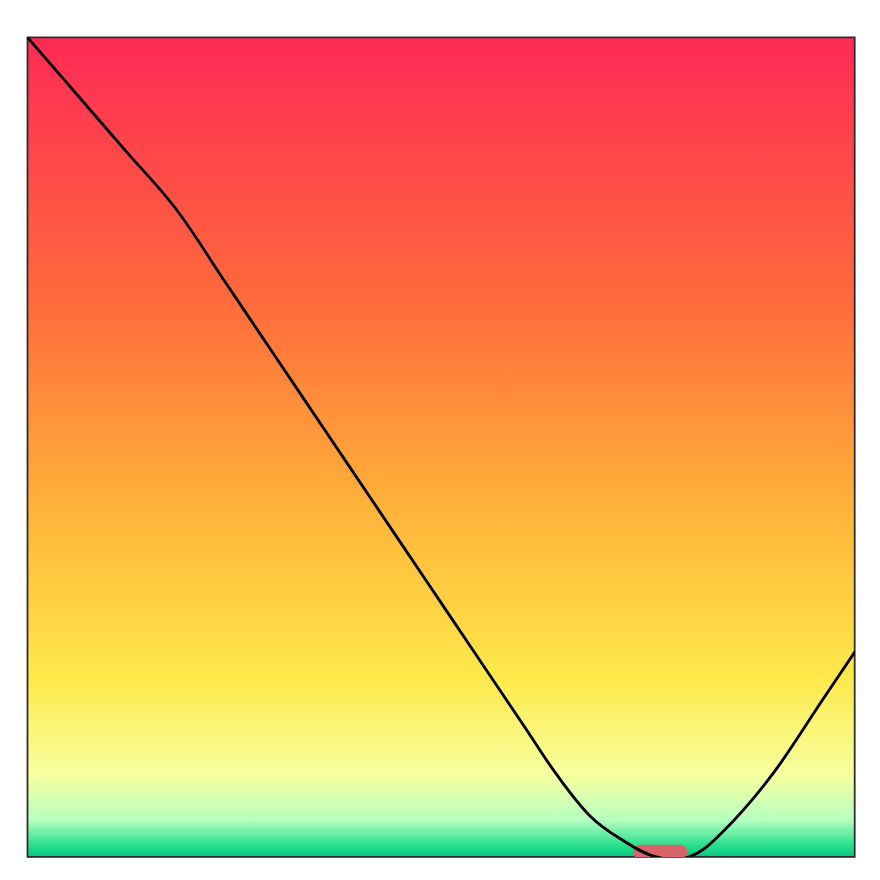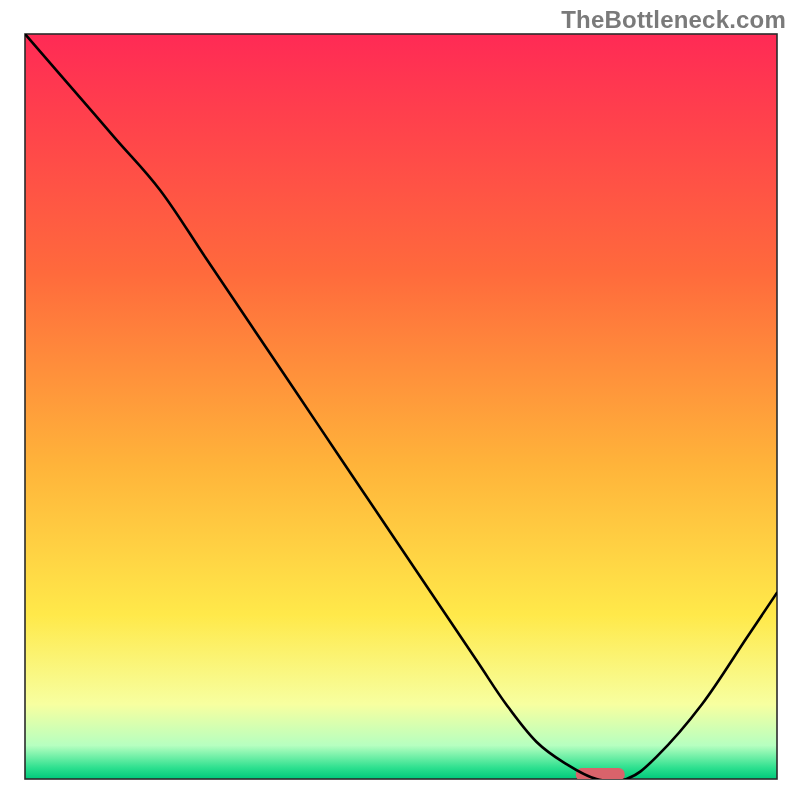--- a/index.html
+++ b/index.html
@@ -53,14 +53,13 @@
 
     <rect id="plot-bg" fill="url(#bg-grad)" x="25" y="34" width="752" height="745"></rect>
 
     <rect id="plot-frame" fill="none" x="25" y="34" width="752" height="745" stroke="#2b2b2b" stroke-width="1.6"></rect>
 
     <rect id="min-marker" rx="6" ry="6" clip-path="url(#plot-clip)" x="575.84" width="48.879999999999995" y="768" height="13" fill="#d9636b"></rect>
 
     <path id="curve" fill="none" stroke="#000000" stroke-width="2.6" stroke-linejoin="round" stroke-linecap="round" clip-path="url(#plot-clip)" d="M 25 34 C 33.1216 43.38699999999999 53.8768 67.37599999999996 70.12 86.14999999999996 C 86.3632 104.92399999999996 98.99680000000001 119.52600000000001 115.24 138.3 C 131.48319999999998 157.074 144.11679999999998 168.99399999999997 160.35999999999999 190.44999999999996 C 176.6032 211.90599999999995 189.2368 233.362 205.48 257.5 C 221.7232 281.63800000000003 234.3568 300.41200000000003 250.6 324.55 C 266.84319999999997 348.688 279.47679999999997 367.462 295.71999999999997 391.59999999999997 C 311.9632 415.73799999999994 324.5968 434.51200000000006 340.84 458.65000000000003 C 357.0832 482.788 369.7168 501.56199999999995 385.96 525.6999999999999 C 402.2032 549.838 414.83680000000004 568.612 431.08000000000004 592.75 C 447.32320000000004 616.888 462.664 639.685 476.2 659.8 C 489.736 679.915 495.45120000000003 689.749 506.28000000000003 704.5 C 517.1088000000001 719.251 525.5312 731.022 536.36 741.75 C 547.1888 752.478 555.6111999999999 757.395 566.4399999999999 764.1 C 577.2687999999999 770.8050000000001 585.6912 776.318 596.52 779 C 607.3488 781.682 615.7712 783.023 626.6 779 C 637.4288 774.977 643.1439999999999 770.06 656.68 756.65 C 670.216 743.24 685.5568000000001 725.956 701.8000000000001 704.5 C 718.0432000000001 683.044 733.384 657.565 746.92 637.45 C 760.4559999999999 617.335 771.5856 600.796 777 592.75"></path>
   </svg>
 
-  <div class="watermark">TheBottleneck.com</div>
 </div>
 
 </body></html>

